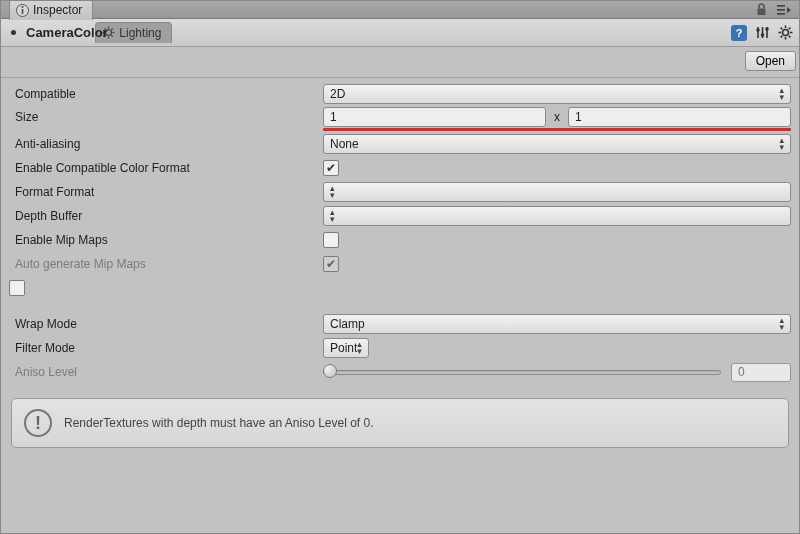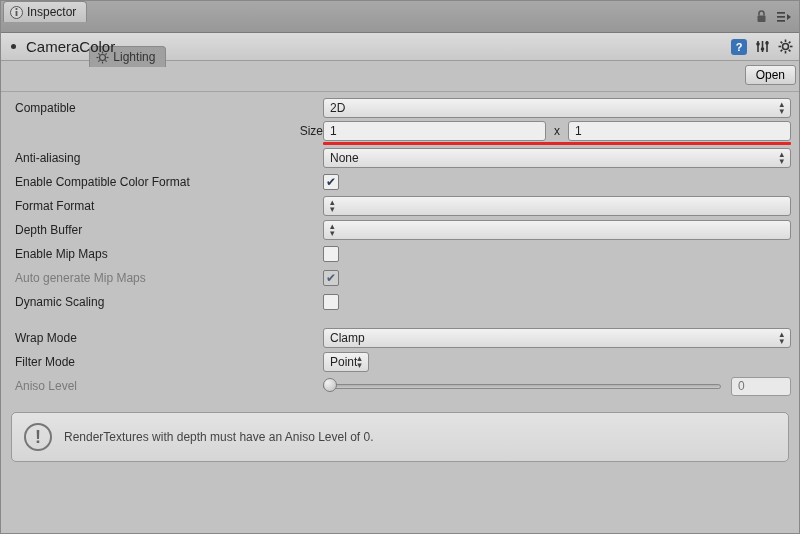--- a/index.html
+++ b/index.html
@@ -9,24 +9,25 @@
     background: #c2c2c2;
     color: #222;
     width: 800px;
     height: 534px;
     overflow: hidden;
     border: 1px solid #888;
   }
   
   .tabbar {
     display: flex;
-    height: 32px;
+    align-items: center;
+    height: 18px;
     background: linear-gradient(#a8a8a8, #989898);
     border-bottom: 1px solid #7a7a7a;
-    padding-left: 2px;
+    padding-left: 8px;
   }
   .tab {
     display: flex;
     align-items: center;
     gap: 4px;
     padding: 2px 10px 2px 6px;
     height: 21px;
     background: linear-gradient(#d6d6d6, #c2c2c2);
     border: 1px solid #8a8a8a;
     border-bottom: none;
@@ -51,21 +52,21 @@
     align-items: center;
     height: 28px;
     background: linear-gradient(#dcdcdc, #c9c9c9);
     border-bottom: 1px solid #9c9c9c;
     padding: 0 6px 0 10px;
   }
   .asset-dot {
     width: 5px; height: 5px; border-radius: 50%;
     background: #333; margin-right: 10px;
   }
-  .asset-name { font-size: 15px; font-weight: 400; }
+  .asset-name { font-size: 13px; font-weight: 700; }
   .header-spacer { flex: 1; }
   .header-icons { display: flex; align-items: center; gap: 8px; color: #333; font-size: 14px; }
   .header-icons span { cursor: pointer; }
   .help-icon {
     width: 16px; height: 16px; background: #3a72b6;
     border-radius: 3px; color: #fff; font-weight: bold;
     display: flex; align-items: center; justify-content: center;
     font-size: 11px;
   }
   .open-row {
@@ -289,21 +290,21 @@
     <div class="plabel">Compatible</div>
     <div class="pfield">
       <div class="select">
         <span class="sel-text">2D</span>
         <span class="sel-arrows">▴<br>▾</span>
       </div>
     </div>
   </div>
 
   <div class="row" style="flex-direction:column; align-items:stretch;">
-    <div style="display:flex; align-items:center;text-align:right;">
+    <div style="display:flex; align-items:center;">
       <div class="plabel">Size</div>
       <div class="pfield">
         <div class="size-group">
           <div class="textfield" style="flex:1;">
             <span>1</span>
           </div>
           <span class="size-x">x</span>
           <div class="textfield" style="flex:1;">
             <span>1</span>
           </div>
@@ -362,21 +363,20 @@
   <div class="row">
     <div class="plabel disabled">Auto generate Mip Maps</div>
     <div class="pfield">
       <div class="checkbox disabled">
         <span class="checkmark" style="color:#50607a;">✔</span>
       </div>
     </div>
   </div>
 
   <div class="row">
-    <div class="plabel">Dynamic Scaling</div>
     <div class="pfield">
       <div class="checkbox"></div>
     </div>
   </div>
 
   <div class="spacer-row"></div>
 
   <div class="row">
     <div class="plabel">Wrap Mode</div>
     <div class="pfield">

